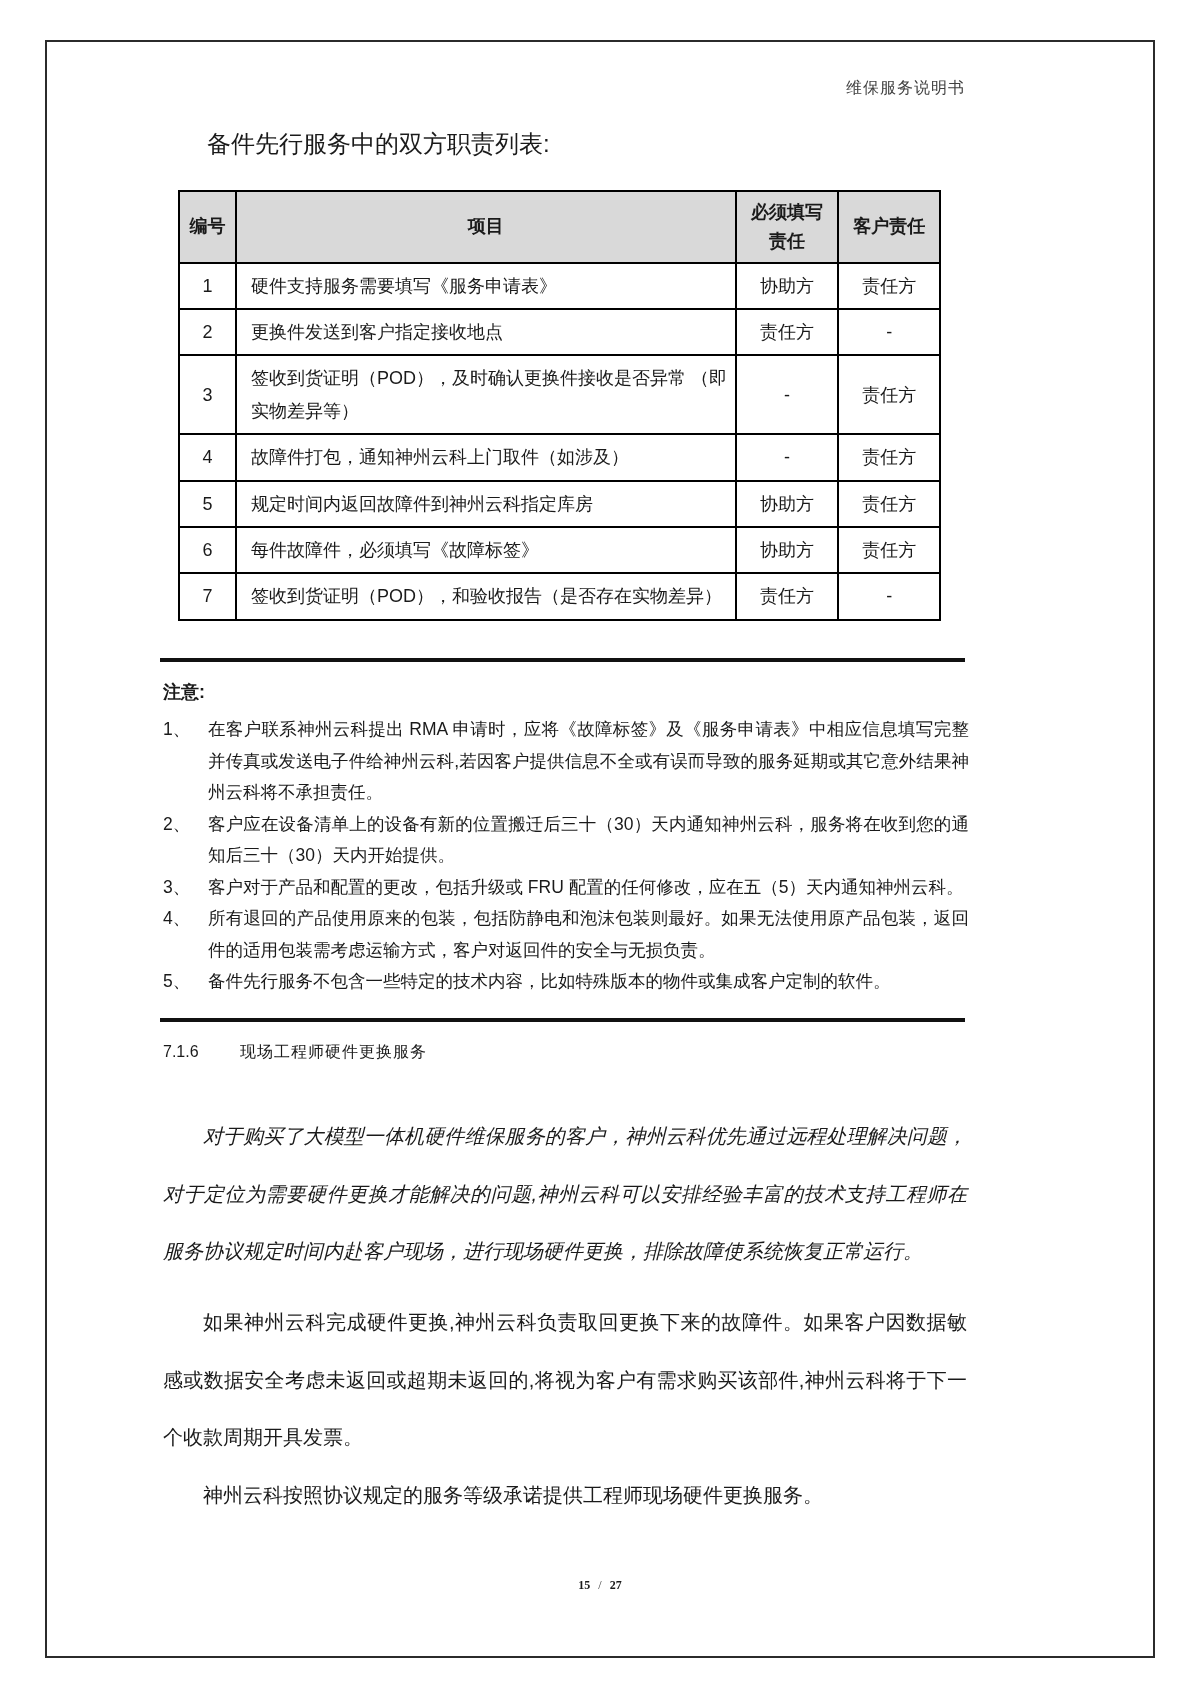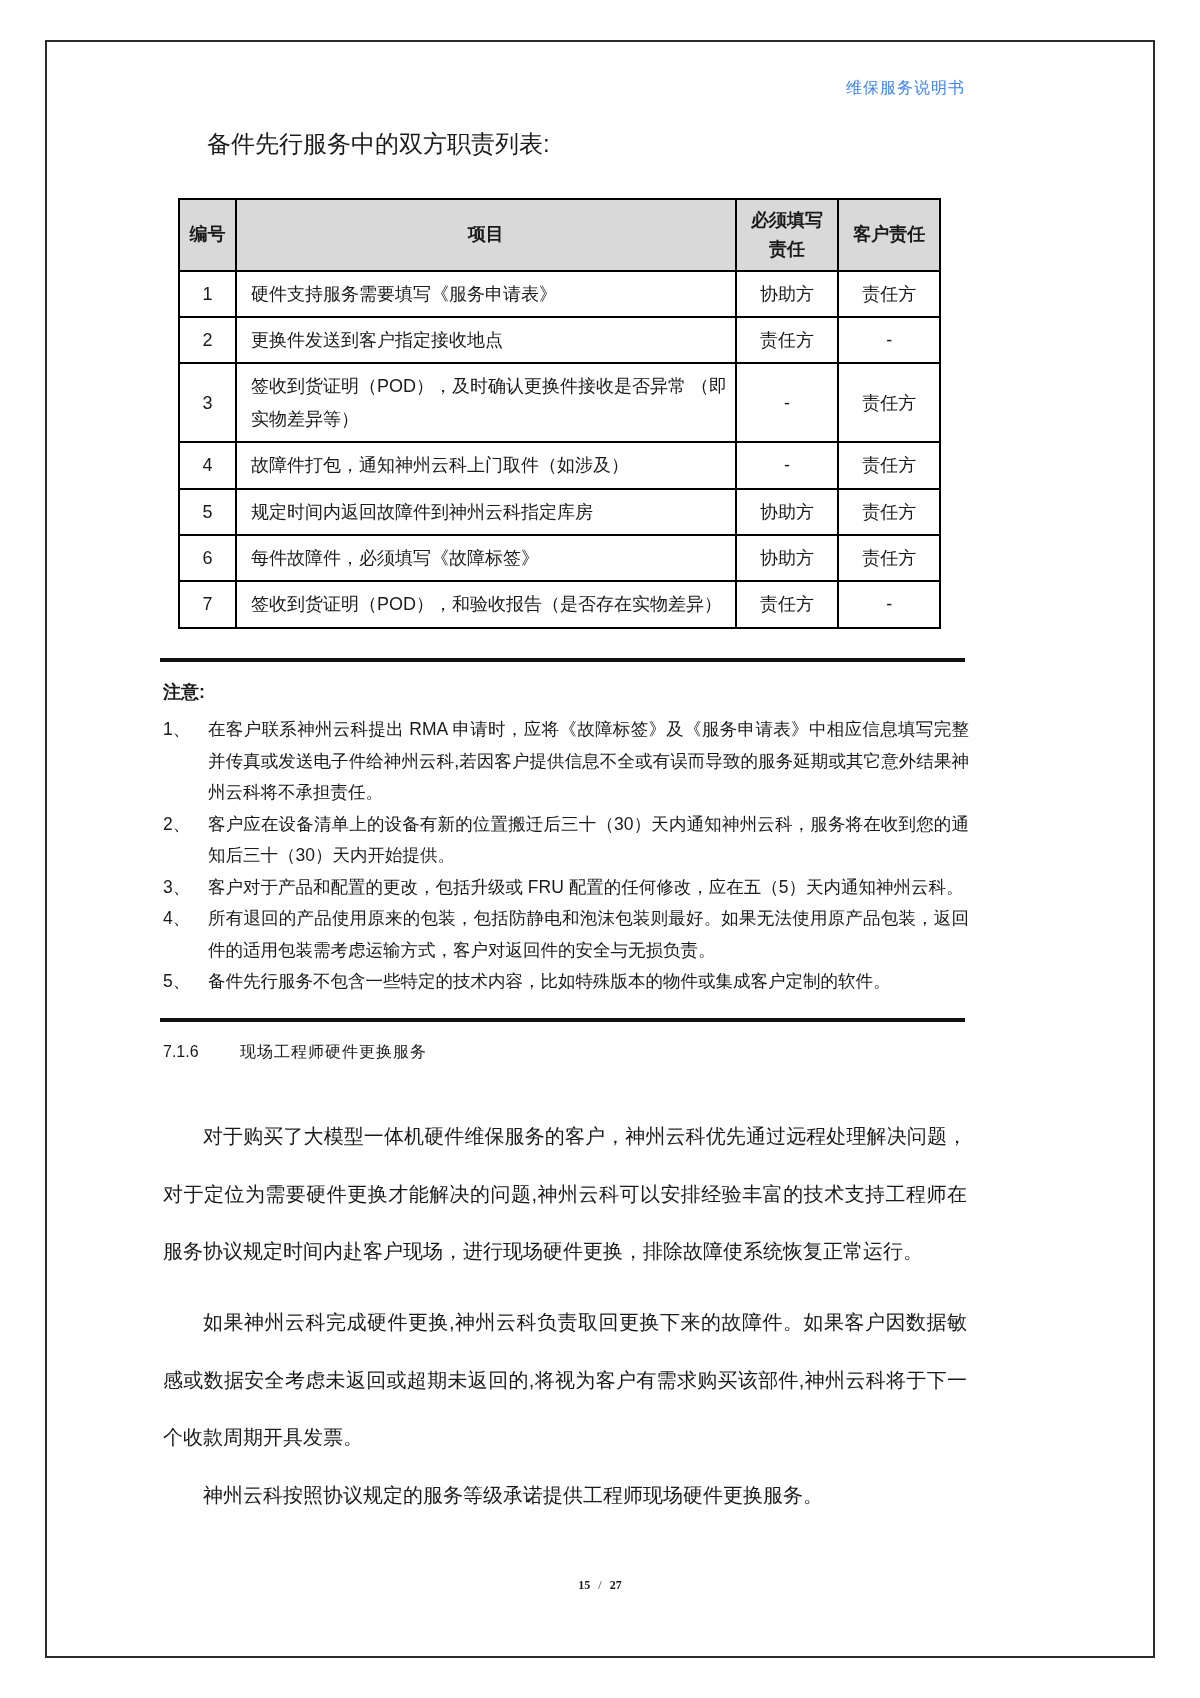--- a/index.html
+++ b/index.html
@@ -15,30 +15,30 @@
     left: 45px; top: 40px; right: 45px; bottom: 40px;
     border: 2px solid #2b2b2b;
   }
   .doc-header {
     position: absolute;
     top: 78px; left: 165px; width: 800px;
     text-align: right;
     font-family: "Liberation Serif", serif;
     font-size: 16px;
     letter-spacing: 1px;
-    color: #3b82f6;
+    color: #404040;
   }
   .intro {
     position: absolute;
     top: 128px; left: 207px;
     font-size: 24px;
   }
   table.resp-table {
     position: absolute;
-    top: 198px; left: 178px;
+    top: 190px; left: 178px;
     width: 763px;
     border-collapse: collapse;
     font-size: 18px;
   }
   .resp-table th, .resp-table td {
     border: 2px solid #000;
     text-align: center;
     vertical-align: middle;
     padding: 6px 4px;
     line-height: 1.8;
@@ -93,21 +93,21 @@
   }
   .sec-num { margin-right: 36px; letter-spacing: 0; }
   .body-para {
     position: absolute;
     left: 163px; width: 804px;
     font-size: 20px;
     line-height: 57.5px;
     text-indent: 2em;
     text-align: justify;
   }
-  .p1 { top: 1108px; }
+  .p1 { top: 1108px; font-style: italic; }
   .p2 { top: 1294px; }
   .p3 { top: 1467px; }
   .footer {
     position: absolute;
     top: 1578px; left: 0; width: 1200px;
     text-align: center;
     font-family: "Liberation Serif", serif;
     font-size: 12px;
   }
   .footer .pg { font-weight: bold; }

